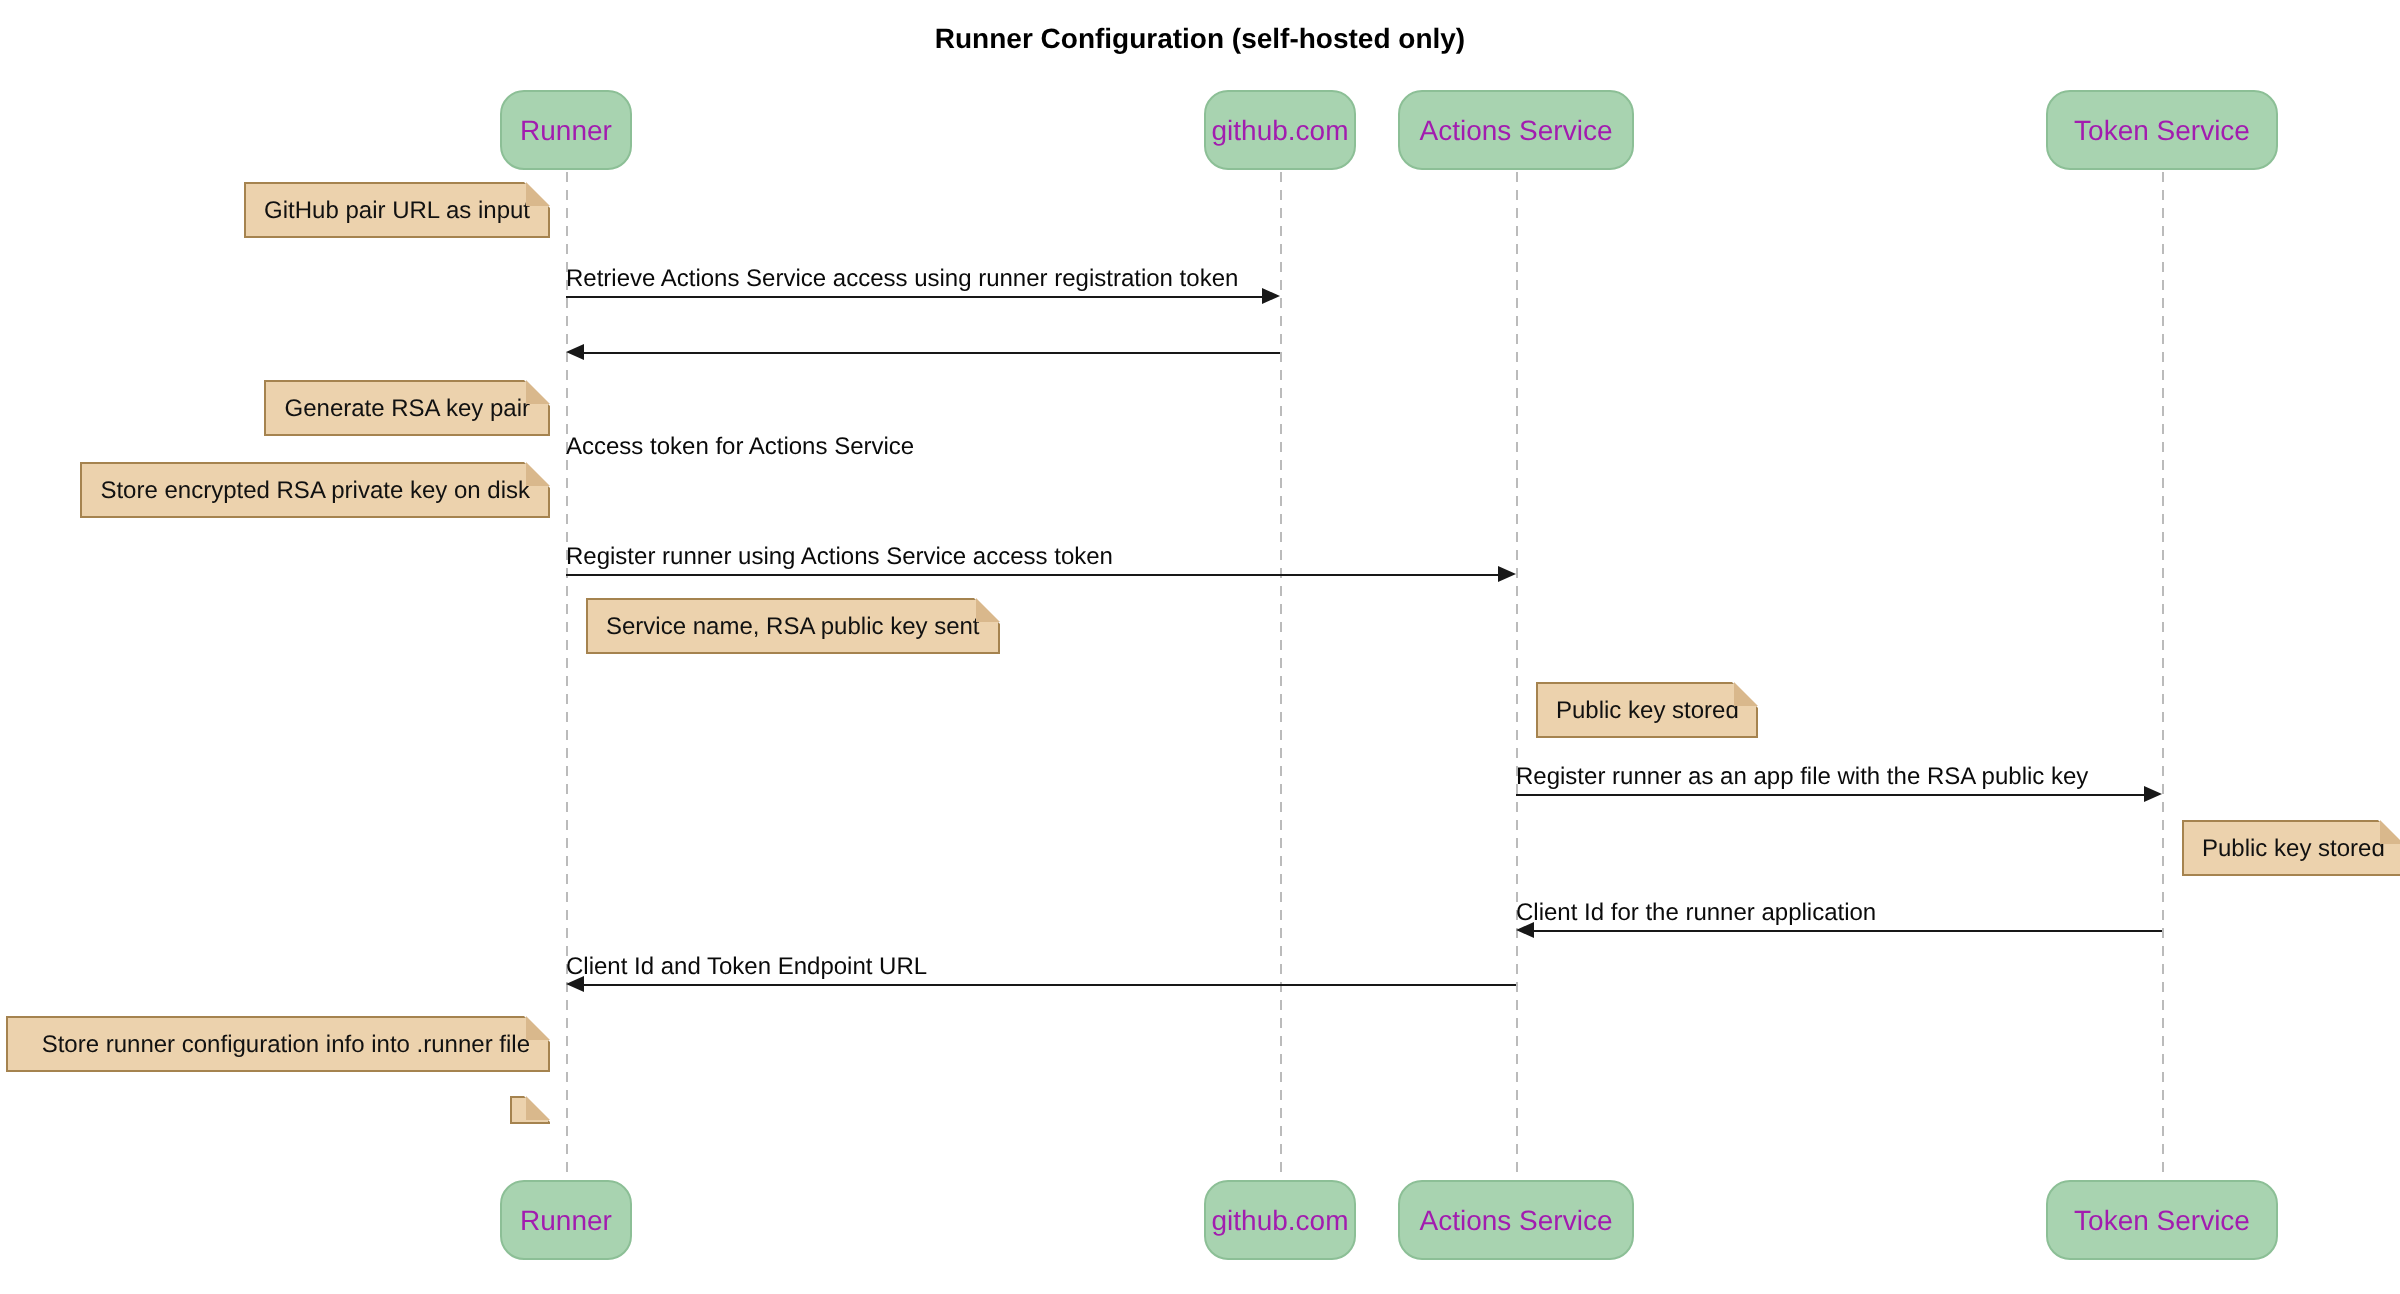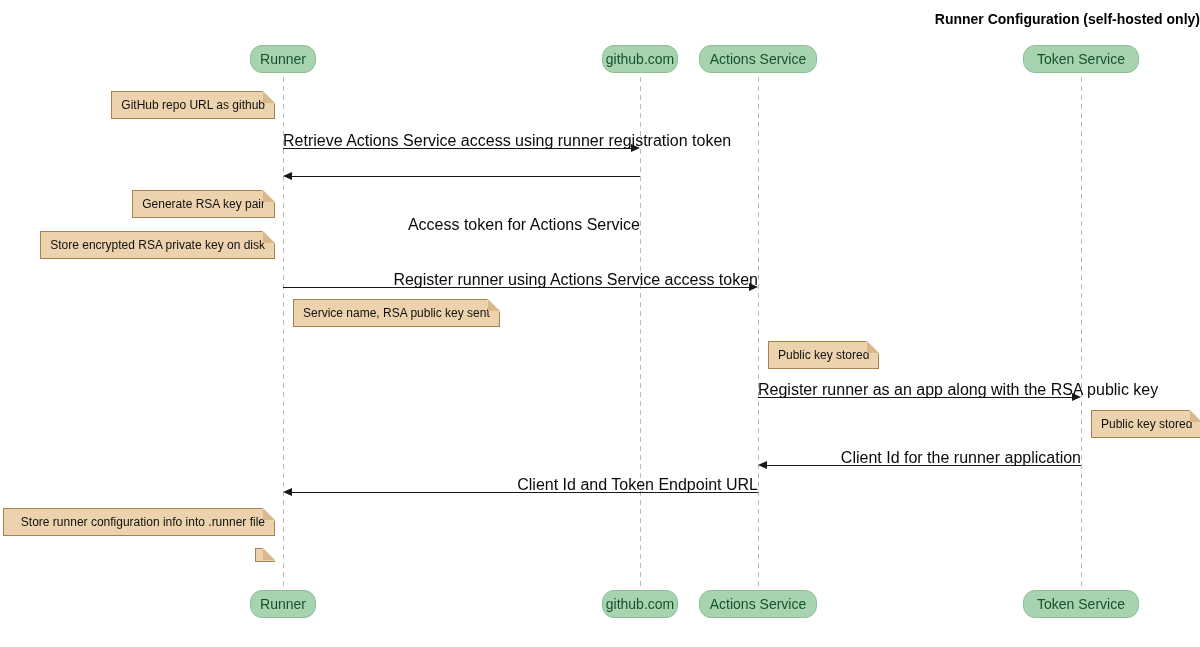--- a/index.html
+++ b/index.html
@@ -9,62 +9,62 @@
     height: 647px;
     background: #ffffff;
     font-family: "Liberation Sans", sans-serif;
     overflow: hidden;
   }
   .title {
     position: absolute;
     top: 11px;
     left: 0;
     width: 100%;
-    text-align: right;
+    text-align: center;
     font-weight: bold;
     font-size: 14px;
     color: #000000;
   }
   .lifeline {
     position: absolute;
     width: 1px;
     background-image: repeating-linear-gradient(to bottom, #bbbbbb 0px, #bbbbbb 5px, transparent 5px, transparent 9px);
   }
   .participant {
     position: absolute;
-    height: 28px;
+    height: 40px;
     background: #a8d3b0;
     border: 1px solid #8cbf96;
     border-radius: 12px;
     box-sizing: border-box;
     display: flex;
     align-items: center;
     justify-content: center;
     font-size: 14px;
-    color: #14532d;
+    color: #a21caf;
     white-space: nowrap;
   }
   .msg-line {
     position: absolute;
     height: 0;
     border-top: 1px solid #181818;
   }
   .arrow-head {
     position: absolute;
     width: 0;
     height: 0;
     border-top: 4px solid transparent;
     border-bottom: 4px solid transparent;
   }
   .arrow-head.dir-right { border-left: 9px solid #181818; }
   .arrow-head.dir-left  { border-right: 9px solid #181818; }
   .msg-label {
     position: absolute;
-    text-align: right;
-    font-size: 16px;
+    text-align: left;
+    font-size: 12px;
     color: #0a0a0a;
     white-space: nowrap;
   }
   .note {
     position: absolute;
     background: #ecd2ad;
     border: 1px solid #a5834f;
     padding: 6px 9px;
     font-size: 12px;
     line-height: 14px;
@@ -110,28 +110,28 @@
     <div class="arrow-head dir-right" style="left: 631px; top: 144px;"></div>
     <div class="msg-label" style="left: 283px; top: 132px; width: 357px;">Retrieve Actions Service access using runner registration token</div>
     <div class="msg-line" style="left: 291px; top: 176px; width: 349px;"></div>
     <div class="arrow-head dir-left" style="left: 283px; top: 172px;"></div>
     <div class="msg-label" style="left: 283px; top: 172px; width: 357px; margin-top: 44px;">Access token for Actions Service</div>
     <div class="msg-line" style="left: 283px; top: 287px; width: 467px;"></div>
     <div class="arrow-head dir-right" style="left: 749px; top: 283px;"></div>
     <div class="msg-label" style="left: 283px; top: 271px; width: 475px;">Register runner using Actions Service access token</div>
     <div class="msg-line" style="left: 758px; top: 397px; width: 315px;"></div>
     <div class="arrow-head dir-right" style="left: 1072px; top: 393px;"></div>
-    <div class="msg-label" style="left: 758px; top: 381px; width: 323px;">Register runner as an app along with the RSA public key</div>
+    <div class="msg-label" style="left: 758px; top: 381px; width: 323px;">Register runner as an app file with the RSA public key</div>
     <div class="msg-line" style="left: 766px; top: 465px; width: 315px;"></div>
     <div class="arrow-head dir-left" style="left: 758px; top: 461px;"></div>
     <div class="msg-label" style="left: 758px; top: 449px; width: 323px;">Client Id for the runner application</div>
     <div class="msg-line" style="left: 291px; top: 492px; width: 467px;"></div>
     <div class="arrow-head dir-left" style="left: 283px; top: 488px;"></div>
     <div class="msg-label" style="left: 283px; top: 476px; width: 475px;">Client Id and Token Endpoint URL</div>
-    <div class="note" style="top: 91px; right: 925px;"><span>GitHub repo URL as github</span><span class="note-fold-a"></span><span class="note-fold-b"></span></div>
+    <div class="note" style="top: 91px; right: 925px;"><span>GitHub pair URL as input</span><span class="note-fold-a"></span><span class="note-fold-b"></span></div>
     <div class="note" style="top: 190px; right: 925px;"><span>Generate RSA key pair</span><span class="note-fold-a"></span><span class="note-fold-b"></span></div>
     <div class="note" style="top: 231px; right: 925px;"><span>Store encrypted RSA private key on disk</span><span class="note-fold-a"></span><span class="note-fold-b"></span></div>
     <div class="note" style="top: 299px; left: 293px;"><span>Service name, RSA public key sent</span><span class="note-fold-a"></span><span class="note-fold-b"></span></div>
     <div class="note" style="top: 341px; left: 768px;"><span>Public key stored</span><span class="note-fold-a"></span><span class="note-fold-b"></span></div>
     <div class="note" style="top: 410px; left: 1091px;"><span>Public key stored</span><span class="note-fold-a"></span><span class="note-fold-b"></span></div>
     <div class="note" style="top: 508px; right: 925px; padding-left: 17px;"><span>Store runner configuration info into .runner file</span><span class="note-fold-a"></span><span class="note-fold-b"></span></div>
     <div class="note" style="top: 548px; right: 925px;"><span class="note-fold-a"></span><span class="note-fold-b"></span></div>
   </div>
 
 </body></html>

